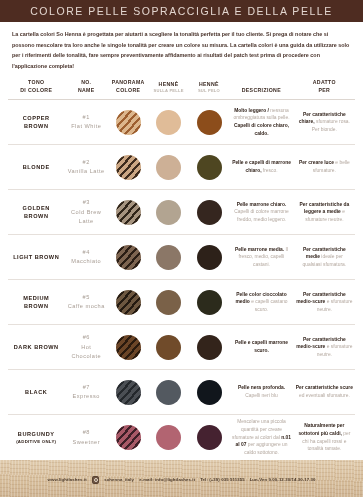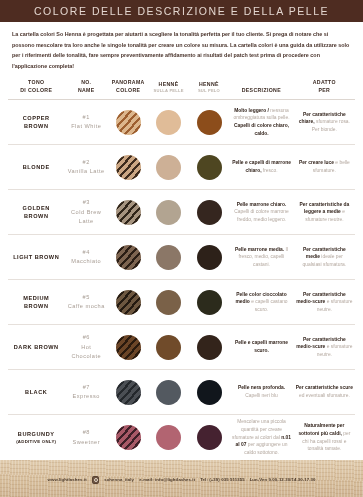--- a/index.html
+++ b/index.html
@@ -201,21 +201,21 @@
     top: 0.9px;
     left: 0.9px;
   }
 </style>
 </head>
 <body>
 
 <div class="page">
 
   <div class="title-bar">
-    <span class="title-text">COLORE DELLE DESCRIZIONE E DELLA PELLE</span>
+    <span class="title-text">COLORE PELLE SOPRACCIGLIA E DELLA PELLE</span>
   </div>
 
   <div class="intro">
     <p>La cartella colori So Henna è progettata per aiutarti a scegliere la tonalità perfetta per il tuo cliente. Si prega di notare che si possono mescolare tra loro anche le singole tonalità per creare un colore su misura. La cartella colori è una guida da utilizzare solo per i riferimenti delle tonalità, fare sempre preventivamente affidamento ai risultati del patch test prima di procedere con l'applicazione completa!</p>
   </div>
 
   <div class="table">
 
     <div class="thead">
       <div class="th col-tone">

